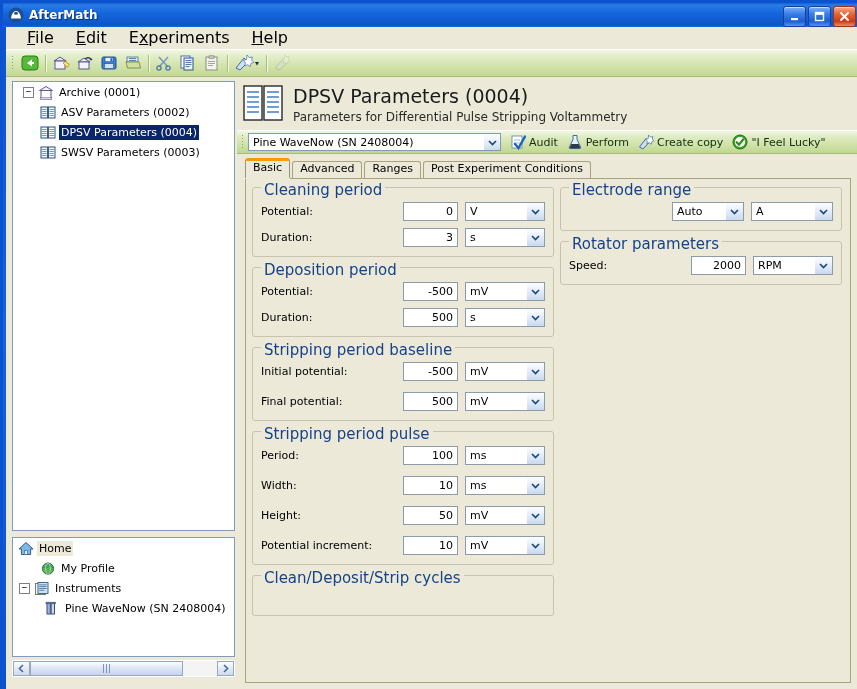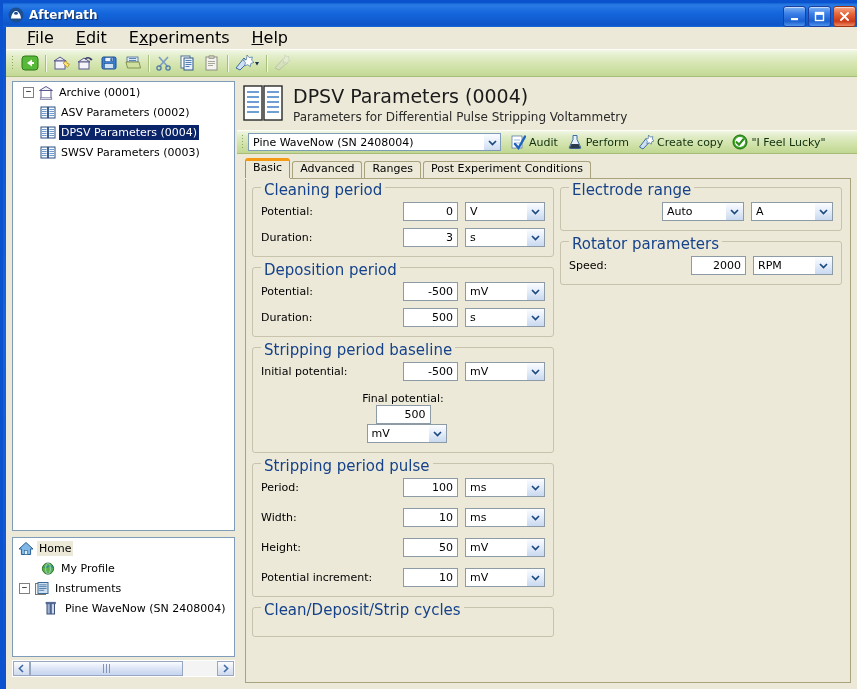--- a/index.html
+++ b/index.html
@@ -669,21 +669,21 @@
                   <div class="tfield">-500</div>
                   <div class="ufield">
                     <span class="uv">mV</span>
                     <span class="uarrow">
                       <svg width="9" height="9" viewBox="0 0 9 9">
                           <path d="M1 3 L4.5 6.5 L8 3" fill="none" stroke="#1b4a80" stroke-width="1.7"></path>
                         </svg>
                     </span>
                   </div>
                 </div>
-                <div class="frow" style="margin-top:11px;flex-direction:column;">
+                <div class="frow" style="margin-top:11px;">
                   <div class="flabel">Final potential:</div>
                   <div class="tfield">500</div>
                   <div class="ufield">
                     <span class="uv">mV</span>
                     <span class="uarrow">
                       <svg width="9" height="9" viewBox="0 0 9 9">
                           <path d="M1 3 L4.5 6.5 L8 3" fill="none" stroke="#1b4a80" stroke-width="1.7"></path>
                         </svg>
                     </span>
                   </div>
@@ -735,31 +735,31 @@
                     <span class="uv">mV</span>
                     <span class="uarrow">
                       <svg width="9" height="9" viewBox="0 0 9 9">
                           <path d="M1 3 L4.5 6.5 L8 3" fill="none" stroke="#1b4a80" stroke-width="1.7"></path>
                         </svg>
                     </span>
                   </div>
                 </div>
               </div>
 
-              <div class="gbox" style="padding-bottom:14px;">
+              <div class="gbox" style="padding-bottom:25px;">
                 <div class="gtitle">Clean/Deposit/Strip cycles</div>
               </div>
             </div>
 
             <div class="col col-right">
 
               <div class="gbox">
                 <div class="gtitle">Electrode range</div>
                 <div class="frow row-right">
-                  <div class="ufield" style="margin-left:0;width:82px;">
+                  <div class="ufield" style="margin-left:0;width:72px;">
                     <span class="uv">Auto</span>
                     <span class="uarrow">
                       <svg width="9" height="9" viewBox="0 0 9 9">
                           <path d="M1 3 L4.5 6.5 L8 3" fill="none" stroke="#1b4a80" stroke-width="1.7"></path>
                         </svg>
                     </span>
                   </div>
                   <div class="ufield" style="width:82px;">
                     <span class="uv">A</span>
                     <span class="uarrow">

